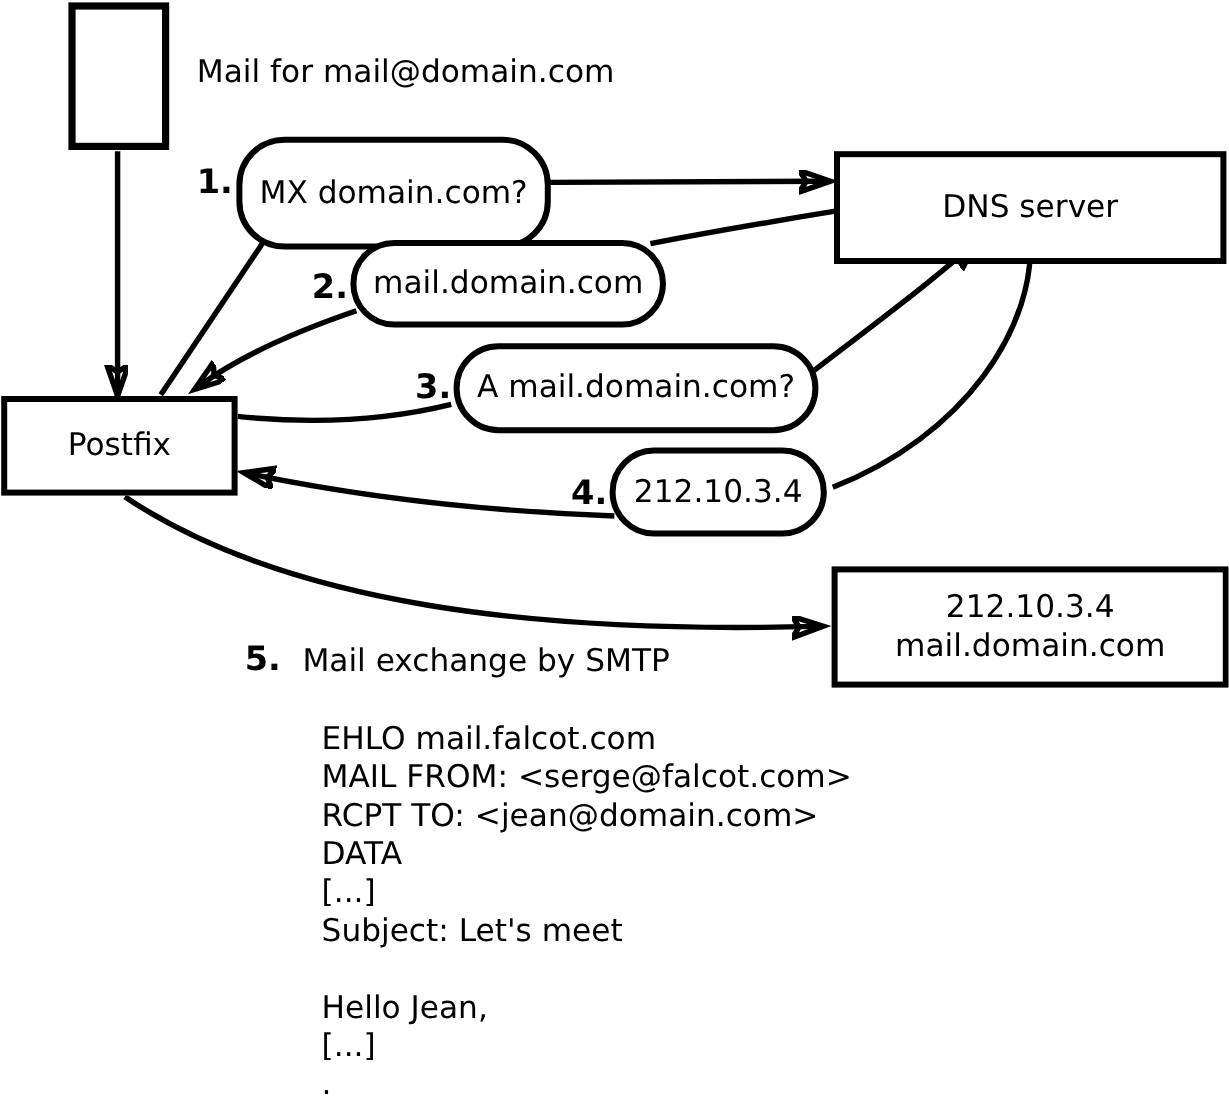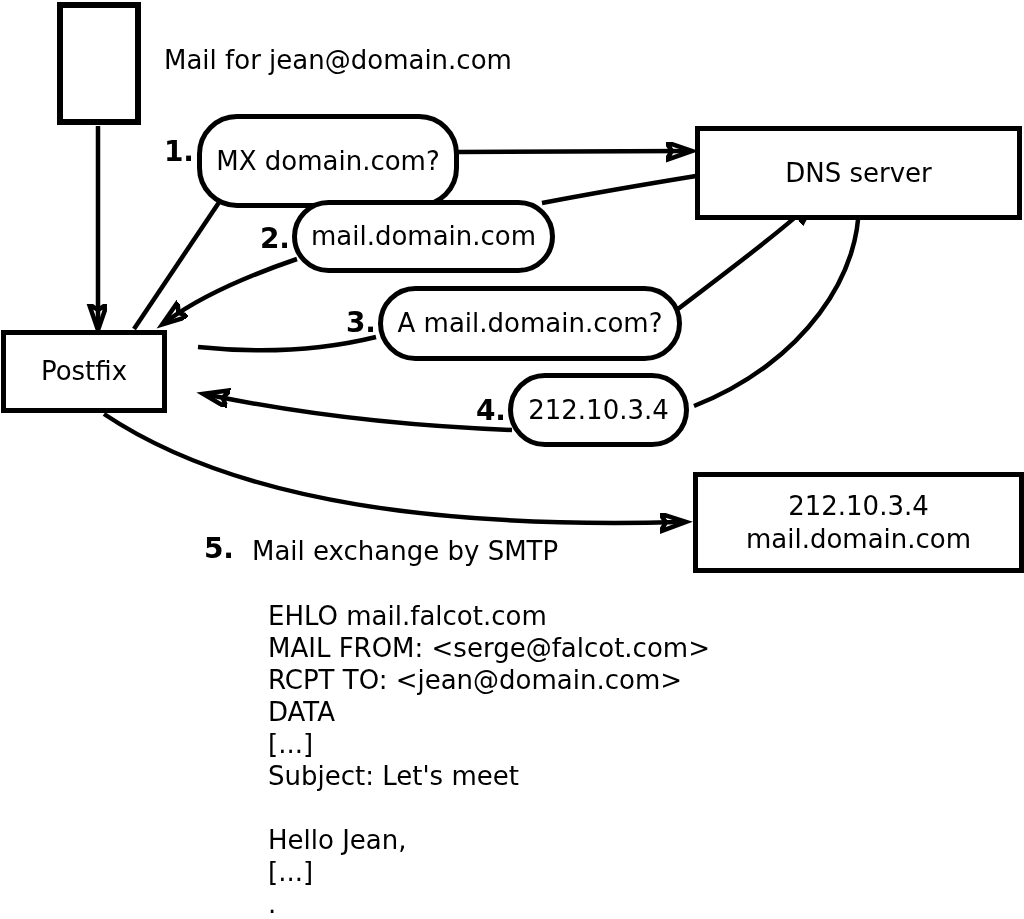--- a/index.html
+++ b/index.html
@@ -83,21 +83,21 @@
     <path d="M297,259 Q212,288 167,321" marker-end="url(#ah)"></path>
     <path d="M198,347 Q295,357 376,337"></path>
     <path d="M678,309 C732,268 786,227 810,204" marker-end="url(#ah)"></path>
     <path d="M858,193 C866,272 802,364 694,406"></path>
     <path d="M512,430 Q350,424 209,395" marker-end="url(#ah)"></path>
     <path d="M104,414 C240,505 450,528 680,522" marker-end="url(#ah)"></path>
   </svg>
 
   <div class="node rect" style="left:57px; top:2px; width:84px; height:123px; border-width:6px;"></div>
 
-  <div class="caption" style="left:164px; top:45px;">Mail for jean@domain.com</div>
+  <div class="caption" style="left:164px; top:45px;">Mail for mail@domain.com</div>
 
   <div class="numlabel" style="left:156px; top:137px; width:38px;">1.</div>
   <div class="node pill" style="left:197px; top:114px; width:262px; height:94px;">
     <span>MX domain.com?</span>
   </div>
 
   <div class="node rect" style="left:695px; top:98px; width:327px; height:94px;margin-top:28px;">
     <span>DNS server</span>
   </div>
 
@@ -109,21 +109,21 @@
   <div class="numlabel" style="left:338px; top:308px; width:38px;">3.</div>
   <div class="node pill" style="left:378px; top:286px; width:304px; height:75px;">
     <span>A mail.domain.com?</span>
   </div>
 
   <div class="numlabel" style="left:468px; top:396px; width:38px;">4.</div>
   <div class="node pill" style="left:508px; top:373px; width:181px; height:74px;">
     <span>212.10.3.4</span>
   </div>
 
-  <div class="node rect" style="left:1px; top:330px; width:166px; height:83px;">
+  <div class="node rect" style="left:1px; top:330px; width:197px; height:83px;">
     <span>Postfix</span>
   </div>
 
   <div class="node rect" style="left:693px; top:472px; width:331px; height:101px;">
     <div class="server-lines">
       <div>212.10.3.4</div>
       <div>mail.domain.com</div>
     </div>
   </div>
 

